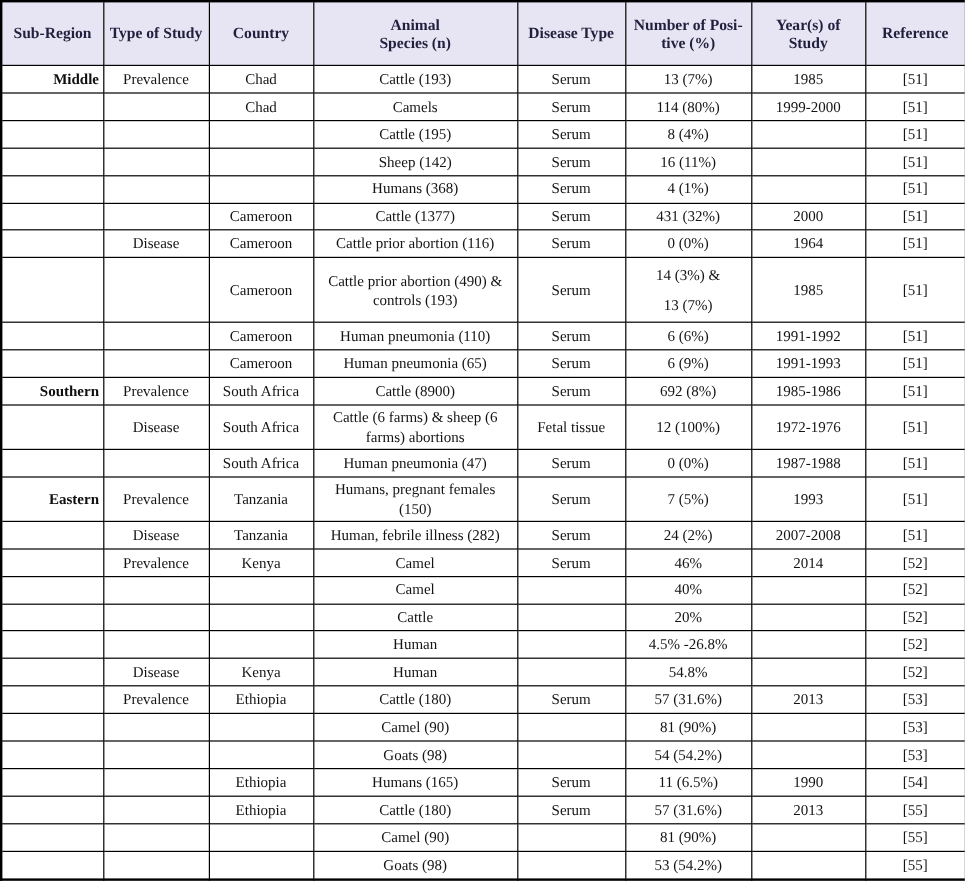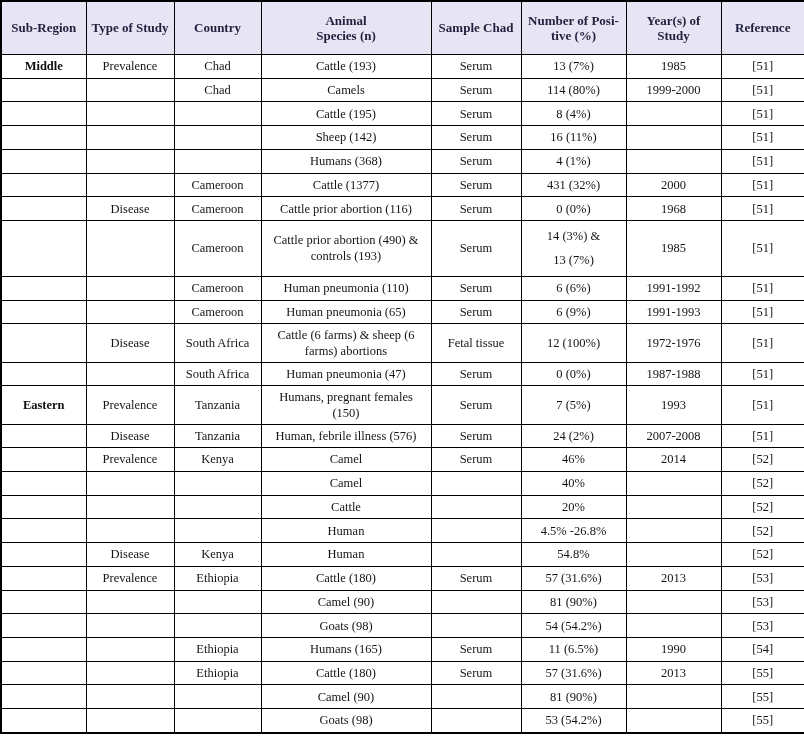--- a/index.html
+++ b/index.html
@@ -52,20 +52,21 @@
     font-size: 12.5px;
     color: #141414;
     height: 19px;
     line-height: 1.3;
     white-space: pre-line;
   }
   td.spaced { line-height: 1.95; margin-left: 22px; }
   td:first-child {
     font-weight: bold;
     color: #0f0f0f;
+    text-align: right;
   }
 </style>
 </head>
 <body>
 
 <div class="table-wrap">
   <table class="study-table">
     <colgroup>
       <col class="c0">
         <col class="c1">
@@ -85,21 +86,21 @@
             <div>Type of Study</div>
           </th>
           <th>
             <div>Country</div>
           </th>
           <th class="spaced">
             <div>Animal</div>
             <div>Species (n)</div>
           </th>
           <th>
-            <div>Sample Chad</div>
+            <div>Disease Type</div>
           </th>
           <th>
             <div>Number of Posi-</div>
             <div>tive (%)</div>
           </th>
           <th>
             <div>Year(s) of</div>
             <div>Study</div>
           </th>
           <th>
@@ -168,21 +169,21 @@
           <td>2000</td>
           <td>[51]</td>
         </tr>
         <tr>
           <td></td>
           <td>Disease</td>
           <td>Cameroon</td>
           <td>Cattle prior abortion (116)</td>
           <td>Serum</td>
           <td>0 (0%)</td>
-          <td>1968</td>
+          <td>1964</td>
           <td>[51]</td>
         </tr>
         <tr>
           <td></td>
           <td></td>
           <td>Cameroon</td>
           <td>Cattle prior abortion (490) &amp; controls (193)</td>
           <td>Serum</td>
           <td class="spaced">14 (3%) &amp;
 13 (7%)</td>
@@ -200,20 +201,30 @@
           <td>[51]</td>
         </tr>
         <tr>
           <td></td>
           <td></td>
           <td>Cameroon</td>
           <td>Human pneumonia (65)</td>
           <td>Serum</td>
           <td>6 (9%)</td>
           <td>1991-1993</td>
+          <td>[51]</td>
+        </tr>
+        <tr>
+          <td>Southern</td>
+          <td>Prevalence</td>
+          <td>South Africa</td>
+          <td>Cattle (8900)</td>
+          <td>Serum</td>
+          <td>692 (8%)</td>
+          <td>1985-1986</td>
           <td>[51]</td>
         </tr>
         <tr>
           <td></td>
           <td>Disease</td>
           <td>South Africa</td>
           <td>Cattle (6 farms) &amp; sheep (6 farms) abortions</td>
           <td>Fetal tissue</td>
           <td>12 (100%)</td>
           <td>1972-1976</td>
@@ -236,21 +247,21 @@
           <td>Humans, pregnant females (150)</td>
           <td>Serum</td>
           <td>7 (5%)</td>
           <td>1993</td>
           <td>[51]</td>
         </tr>
         <tr>
           <td></td>
           <td>Disease</td>
           <td>Tanzania</td>
-          <td>Human, febrile illness (576)</td>
+          <td>Human, febrile illness (282)</td>
           <td>Serum</td>
           <td>24 (2%)</td>
           <td>2007-2008</td>
           <td>[51]</td>
         </tr>
         <tr>
           <td></td>
           <td>Prevalence</td>
           <td>Kenya</td>
           <td>Camel</td>

